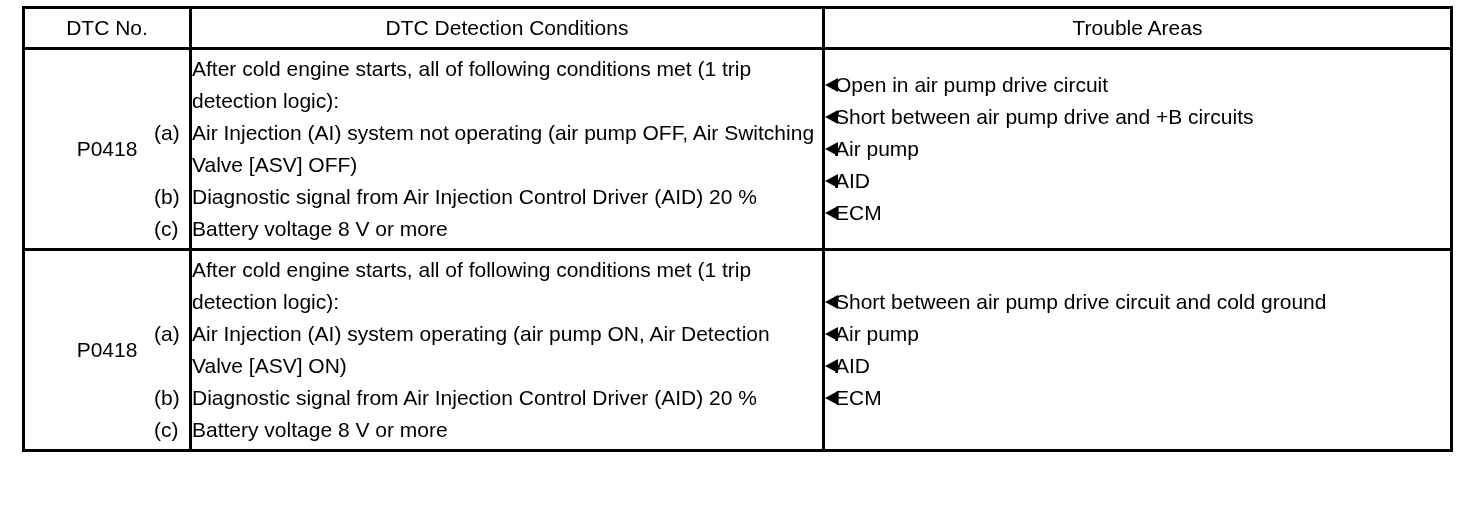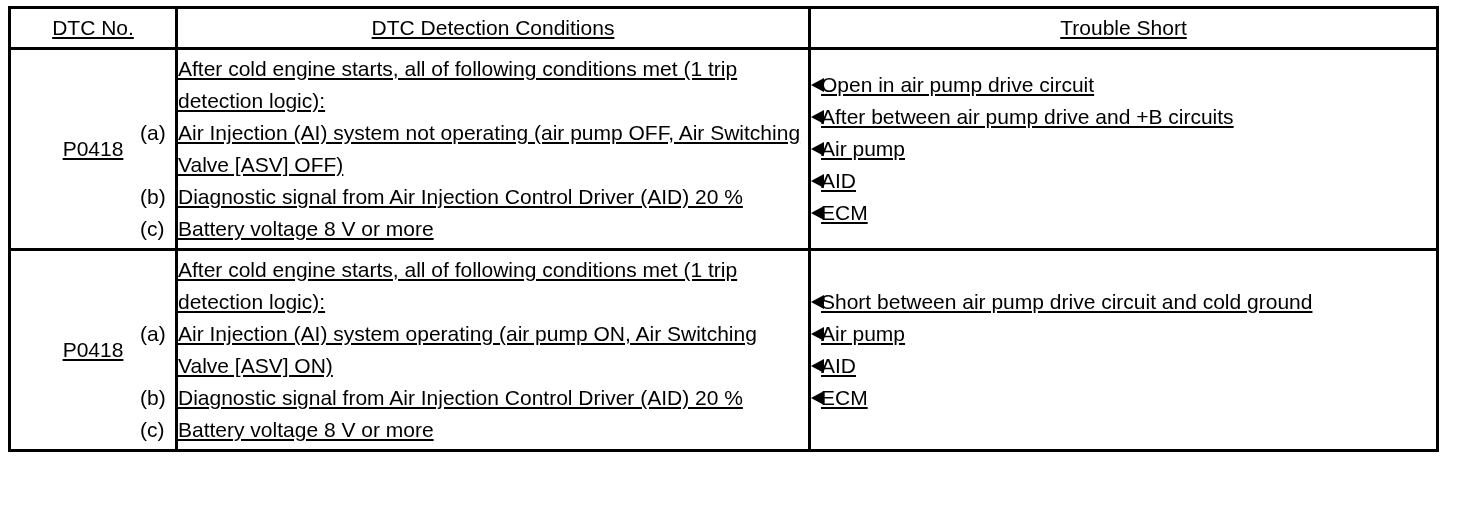--- a/index.html
+++ b/index.html
@@ -10,24 +10,23 @@
   body {
     width: 1472px;
     height: 518px;
     font-family: "Liberation Sans", sans-serif;
     color: #000000;
     overflow: hidden;
   }
 
   .dtc-table-wrap {
     position: absolute;
-    left: 8px;
+    left: 22px;
     top: 6px;
     width: 1324px;
-    text-decoration: underline;
   }
 
   table.dtc-table {
     border-collapse: collapse;
     table-layout: fixed;
     width: 1428px;
   }
 
   table.dtc-table td,
   table.dtc-table th {
@@ -112,21 +111,21 @@
   <table class="dtc-table">
     <colgroup>
       <col class="c-dtc">
       <col class="c-cond">
       <col class="c-trouble">
     </colgroup>
     <thead>
       <tr>
         <th class="hdr-cell">DTC No.</th>
         <th class="hdr-cell">DTC Detection Conditions</th>
-        <th class="hdr-cell">Trouble Short</th>
+        <th class="hdr-cell">Trouble Areas</th>
       </tr>
     </thead>
     <tbody>
 
       <tr class="row-1">
         <td class="dtc-cell">P0418</td>
         <td class="cond-cell">
           <div class="cond-line">After cold engine starts, all of following conditions met (1 trip</div>
           <div class="cond-line">detection logic):</div>
           <div class="cond-item">
@@ -139,21 +138,21 @@
             <span class="lbl">(c)</span><span>Battery voltage 8 V or more</span>
           </div>
         </td>
         <td class="trouble-cell">
           <div class="trouble-item">
             <span class="tri-icon"></span>
             <span>Open in air pump drive circuit</span>
           </div>
           <div class="trouble-item">
             <span class="tri-icon"></span>
-            <span>After between air pump drive and +B circuits</span>
+            <span>Short between air pump drive and +B circuits</span>
           </div>
           <div class="trouble-item">
             <span class="tri-icon"></span>
             <span>Air pump</span>
           </div>
           <div class="trouble-item">
             <span class="tri-icon"></span>
             <span>AID</span>
           </div>
           <div class="trouble-item">
@@ -162,21 +161,21 @@
           </div>
         </td>
       </tr>
 
       <tr class="row-2">
         <td class="dtc-cell">P0418</td>
         <td class="cond-cell">
           <div class="cond-line">After cold engine starts, all of following conditions met (1 trip</div>
           <div class="cond-line">detection logic):</div>
           <div class="cond-item">
-            <span class="lbl">(a)</span><span>Air Injection (AI) system operating (air pump ON, Air Switching Valve [ASV] ON)</span>
+            <span class="lbl">(a)</span><span>Air Injection (AI) system operating (air pump ON, Air Detection Valve [ASV] ON)</span>
           </div>
           <div class="cond-item">
             <span class="lbl">(b)</span><span>Diagnostic signal from Air Injection Control Driver (AID) 20 %</span>
           </div>
           <div class="cond-item">
             <span class="lbl">(c)</span><span>Battery voltage 8 V or more</span>
           </div>
         </td>
         <td class="trouble-cell">
           <div class="trouble-item">

